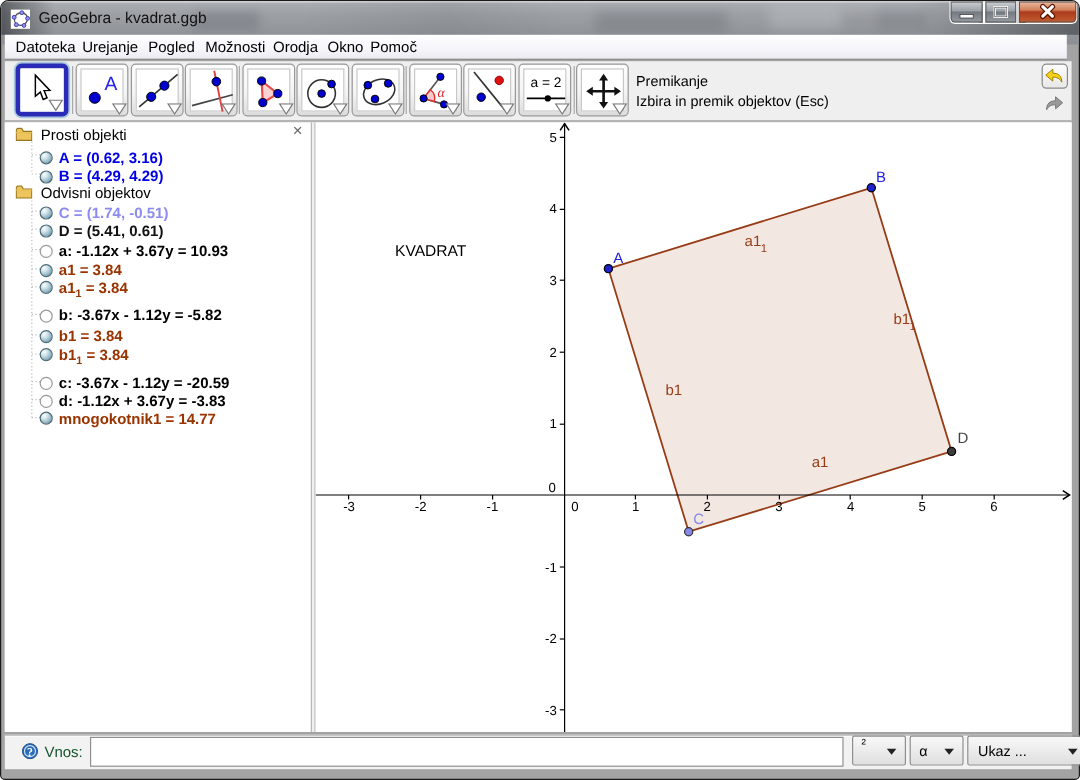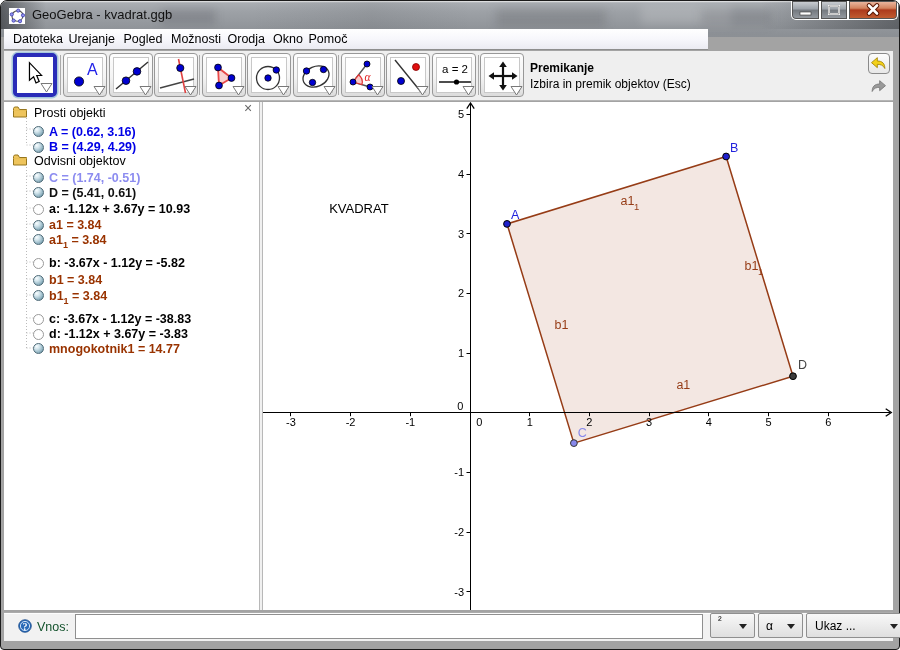--- a/index.html
+++ b/index.html
@@ -22,39 +22,39 @@
 .wbtn { position:absolute; top:0; height:19px; border:1px solid #fff;
   border-top:none; box-shadow:inset 0 0 0 1px #555; }
 #btnmin { left:0; width:29px; border-radius:0 0 0 5px;
   background:linear-gradient(180deg,#cfd2d6 0%,#9ba1a8 45%,#74797f 50%,#989da3 100%); }
 #btnmax { left:29px; width:28px;
   background:linear-gradient(180deg,#cfd2d6 0%,#9ba1a8 45%,#74797f 50%,#989da3 100%); }
 #btnclose { left:57px; width:50px; border-radius:0 0 5px 0;
   background:linear-gradient(180deg,#edbda8 0%,#d3825e 40%,#ad3a1c 50%,#c25f33 100%); }
 
 
-#menubar { position:absolute; left:4px; top:29px; width:704px; height:21px;
+#menubar { position:absolute; left:4px; top:29px; width:885px; height:21px;
   background:linear-gradient(180deg,#ffffff 0%,#f6f6fb 55%,#ebebf2 100%);
   border-bottom:1px solid #8e8e8e; font-size:12.5px; color:#000; }
 #menubar span { position:absolute; top:3px; }
 
 
 #toolbar { position:absolute; left:4px; top:51px; width:889px; height:50px;
   background:#efefef; border-bottom:1px solid #b5b5b5; }
 .tbtn { position:absolute; top:2px; width:44px; height:44px;
   border:1px solid #989898; border-radius:4px;
   background:linear-gradient(180deg,#fdfdfd 0%,#f4f4f4 55%,#dcdcdc 100%); }
 .tbtn .inner { position:absolute; left:3px; top:3px; width:36px; height:36px;
   border:1px solid #c8c8c8; background:#fff; }
 .tbtn.sel { border:4px solid #2a2cb8; background:#fff; border-radius:5px;
   box-shadow:0 0 0 1.5px #a8c8dc, inset 0 0 0 1px #dce8f0; }
 .tbtn.sel .inner { left:0px; top:0px; border:none; width:36px; height:36px; }
 .tsep { position:absolute; top:4px; width:1px; height:40px; background:#aaa; }
 .ddown2 { position:absolute; right:0px; bottom:0px; }
-#tooltext1 { position:absolute; left:526px; top:10px; font-size:12px; font-weight:bold; color:#000; }
+#tooltext1 { position:absolute; left:526px; top:10px; font-size:12px; font-weight:normal; color:#000; }
 #tooltext2 { position:absolute; left:526px; top:26px; font-size:12px; color:#000; }
 #undo { position:absolute; left:863.5px; top:2px; width:22px; height:21px;
   border:1px solid #8a8a8a; border-radius:4px;
   background:linear-gradient(180deg,#fcfcfc,#e8e8e8); }
 #redo { position:absolute; left:863.5px; top:26px; width:22px; height:20px; }
 
 
 #content { position:absolute; left:4px; top:102px; width:889px; height:508px; background:#fff; }
 #algebra { position:absolute; left:0; top:0; width:255px; height:508px; background:#fff; }
 #splitter { position:absolute; left:255px; top:0; width:4px; height:508px;
@@ -338,21 +338,21 @@
     <div class="trow" style="top:171.4px; color:#993300">
           <span class="ticon marble"></span>
           <span class="lbl">b1 = 3.84</span>
         </div>
     <div class="trow" style="top:186.9px; color:#993300">
           <span class="ticon marble"></span>
           <span class="lbl">b1<sub>1</sub> = 3.84</span>
         </div>
     <div class="trow" style="top:210.1px; color:#000">
           <span class="ticon hollow"></span>
-          <span class="lbl">c: -3.67x - 1.12y = -38.83</span>
+          <span class="lbl">c: -3.67x - 1.12y = -20.59</span>
         </div>
     <div class="trow" style="top:225.2px; color:#000">
           <span class="ticon hollow"></span>
           <span class="lbl">d: -1.12x + 3.67y = -3.83</span>
         </div>
     <div class="trow" style="top:239.9px; color:#993300">
           <span class="ticon marble"></span>
           <span class="lbl">mnogokotnik1 = 14.77</span>
         </div>
   </div>

